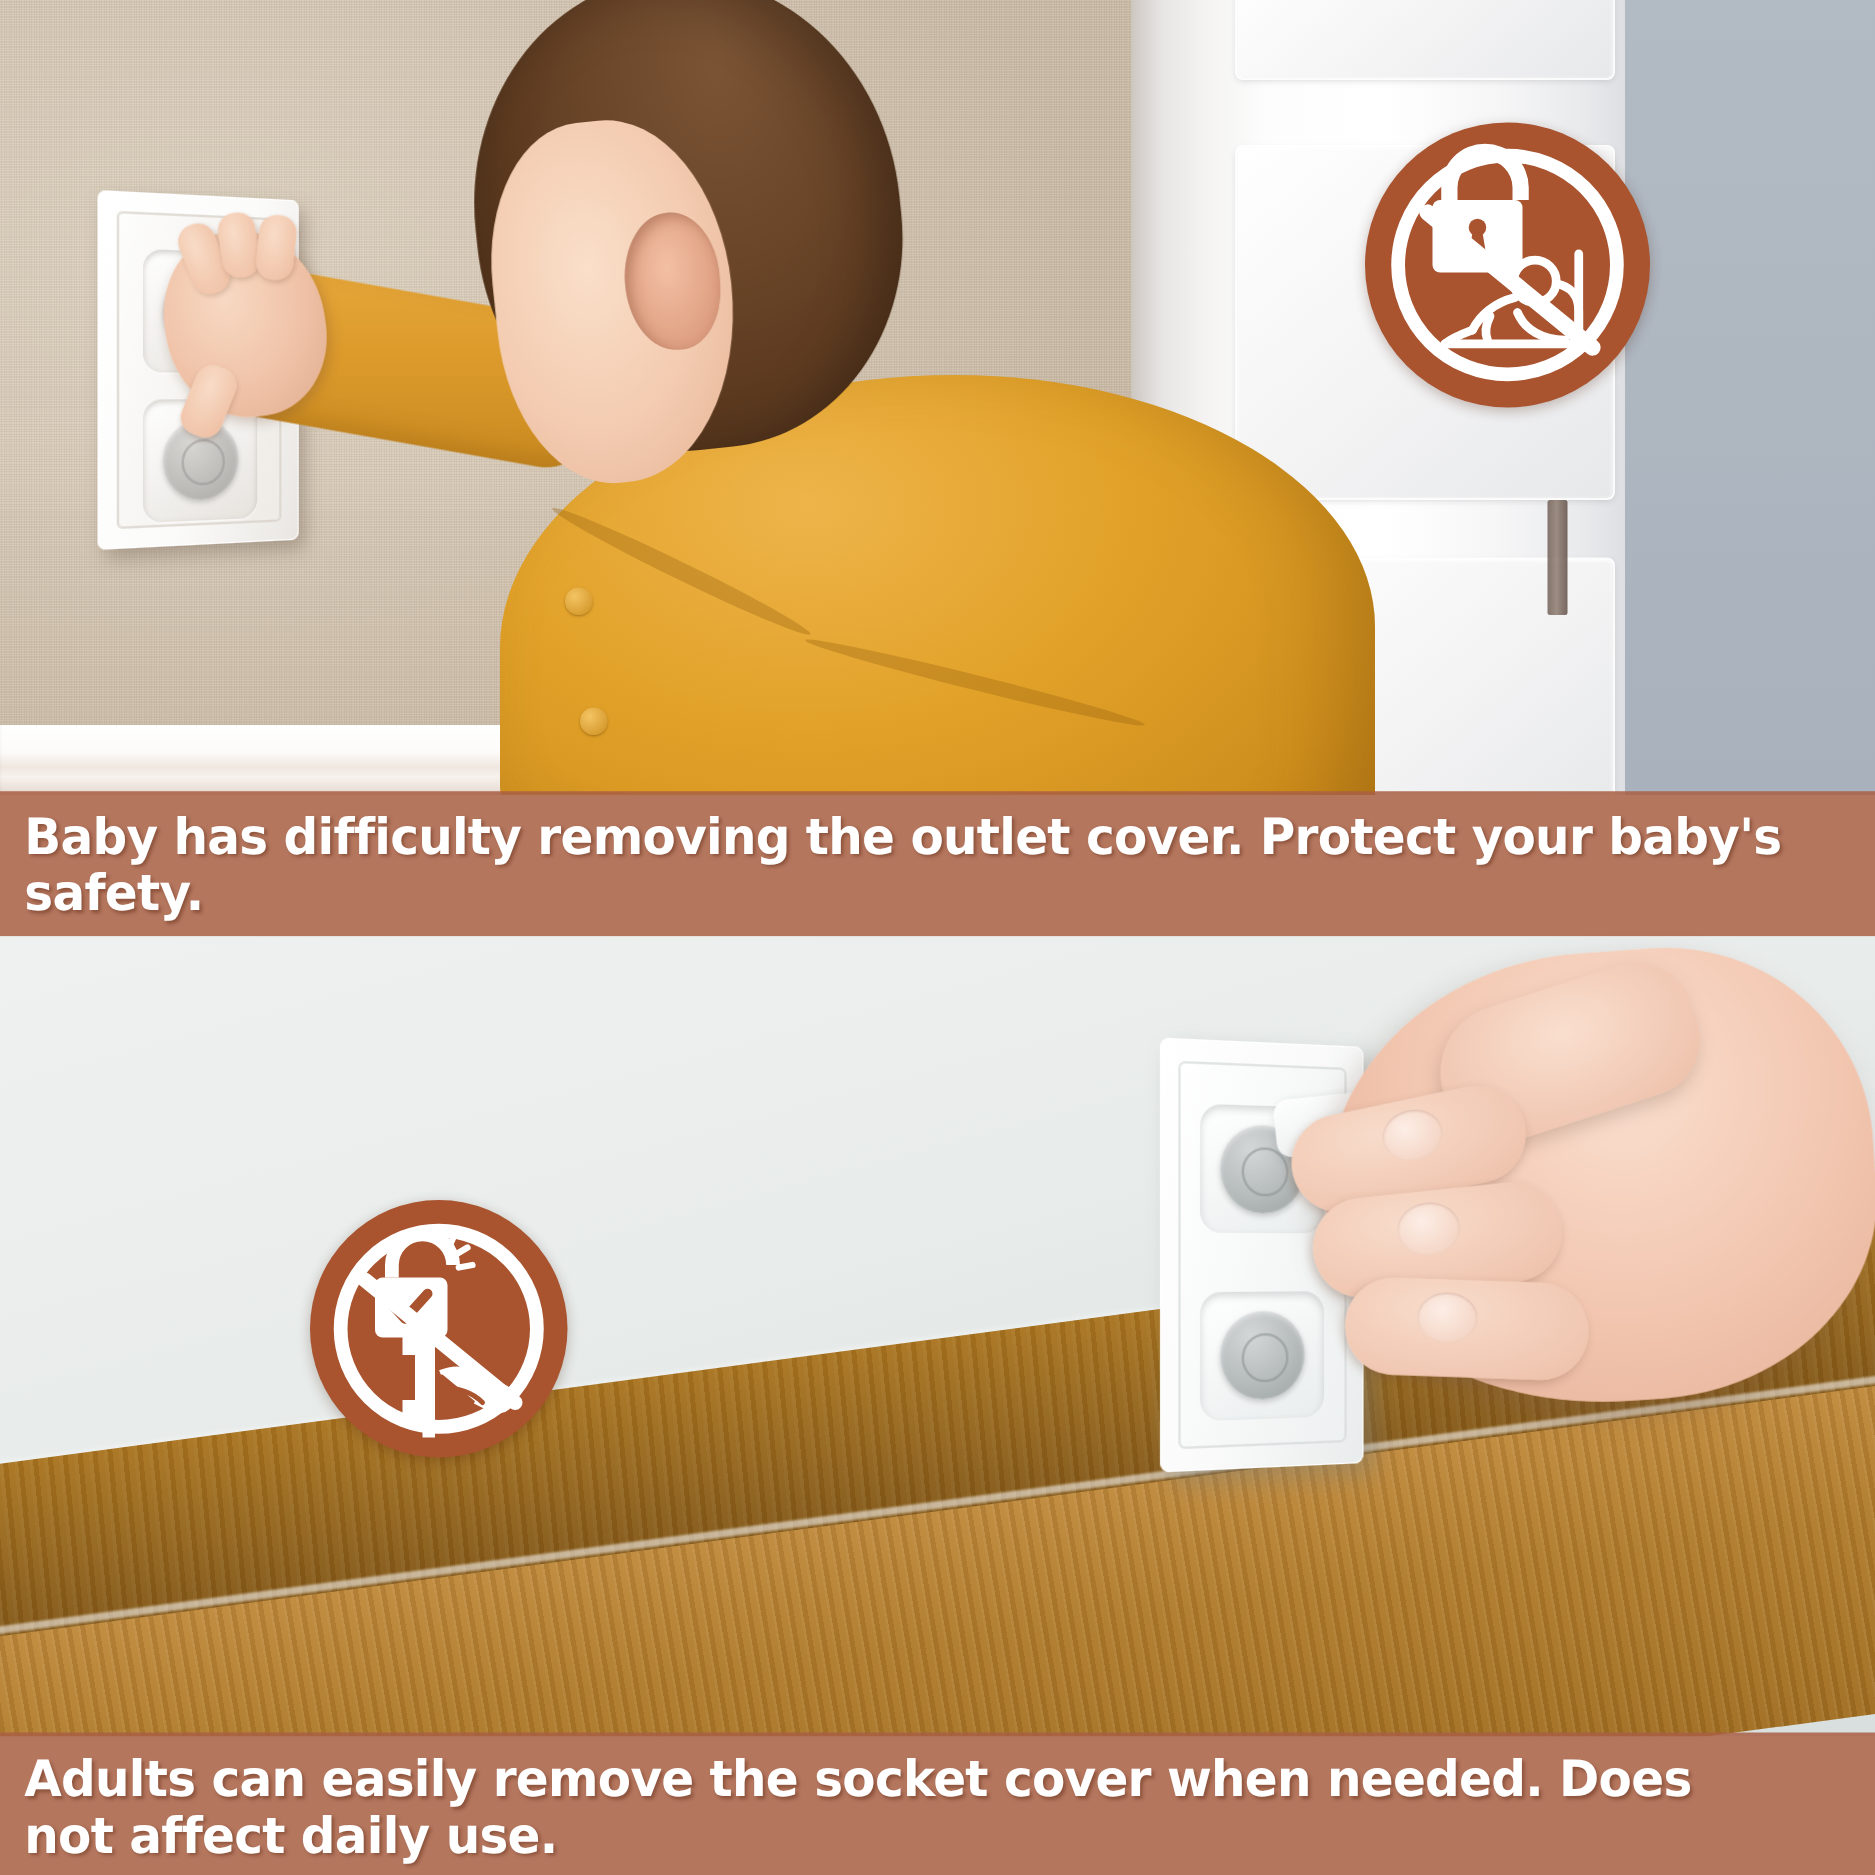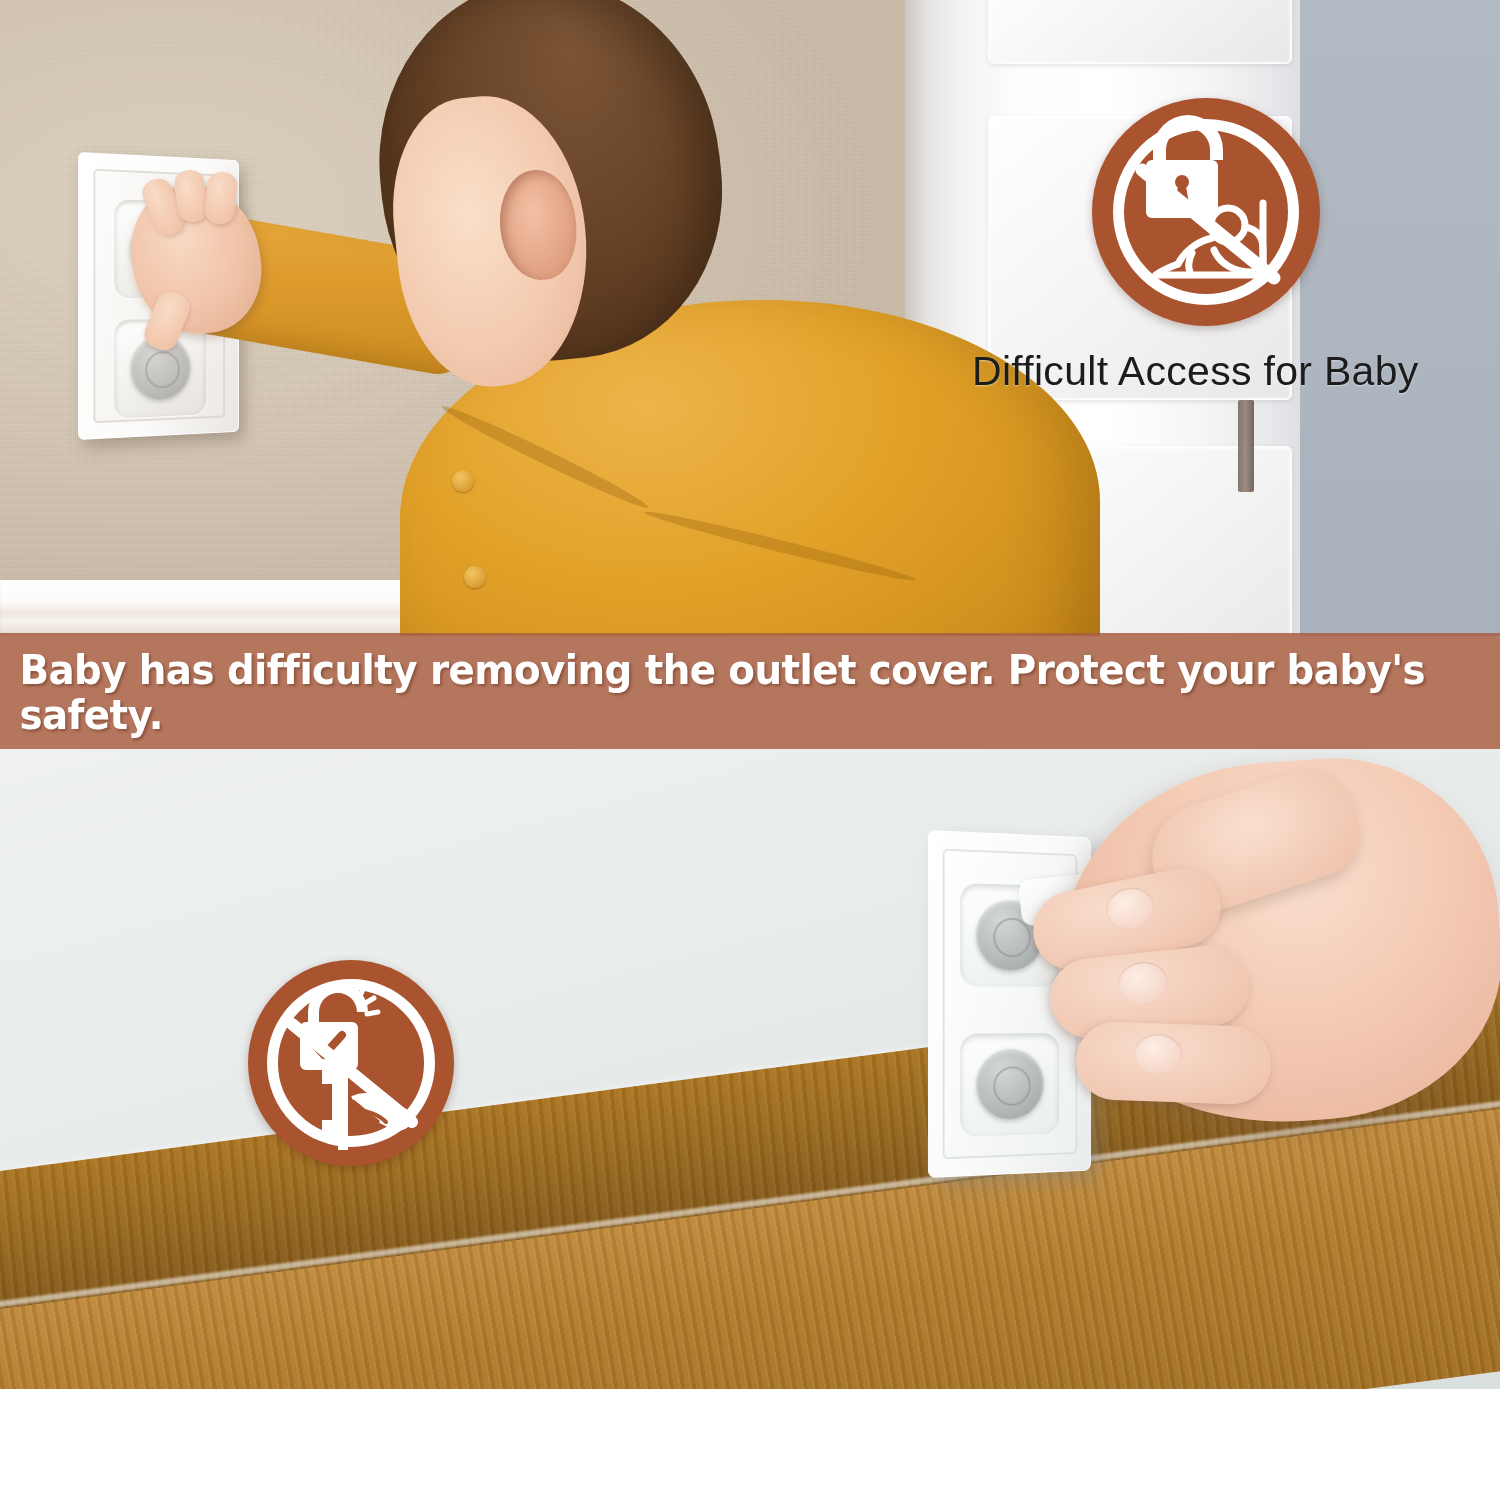--- a/index.html
+++ b/index.html
@@ -509,21 +509,20 @@
           <path d="M64 177 h112"></path>
           <path d="M171 105 v72"></path>
         </g>
 
         <g>
           <line x1="50" y1="72" x2="182" y2="180" stroke="#ffffff" stroke-width="13" stroke-linecap="round"></line>
         </g>
       </svg>
     </div>
 
-    <div class="badge-caption caption-top">Difficult Access for Baby</div>
   </div>
 
   <div class="banner banner-top">
     <div class="banner-text">Baby has difficulty removing the outlet cover. Protect your baby's safety.</div>
   </div>
 
   <div class="panel-bottom">
     <div class="wall-white"></div>
     <div class="wood-base"></div>
     <div class="wood-seam"></div>
@@ -571,14 +570,17 @@
         <path d="M104 150 c14 0 26 4 34 12" fill="none" stroke="#a9532f" stroke-width="4" stroke-linecap="round"></path>
       </g>
 
       <g>
         <line x1="44" y1="64" x2="164" y2="162" stroke="#ffffff" stroke-width="12" stroke-linecap="round"></line>
       </g>
     </svg>
   </div>
 
 
+  <div class="banner banner-bottom">
+    <div class="banner-text">Adults can easily remove the socket cover when needed. Does not affect daily use.</div>
+  </div>
 
 </div>
 
 </body></html>

